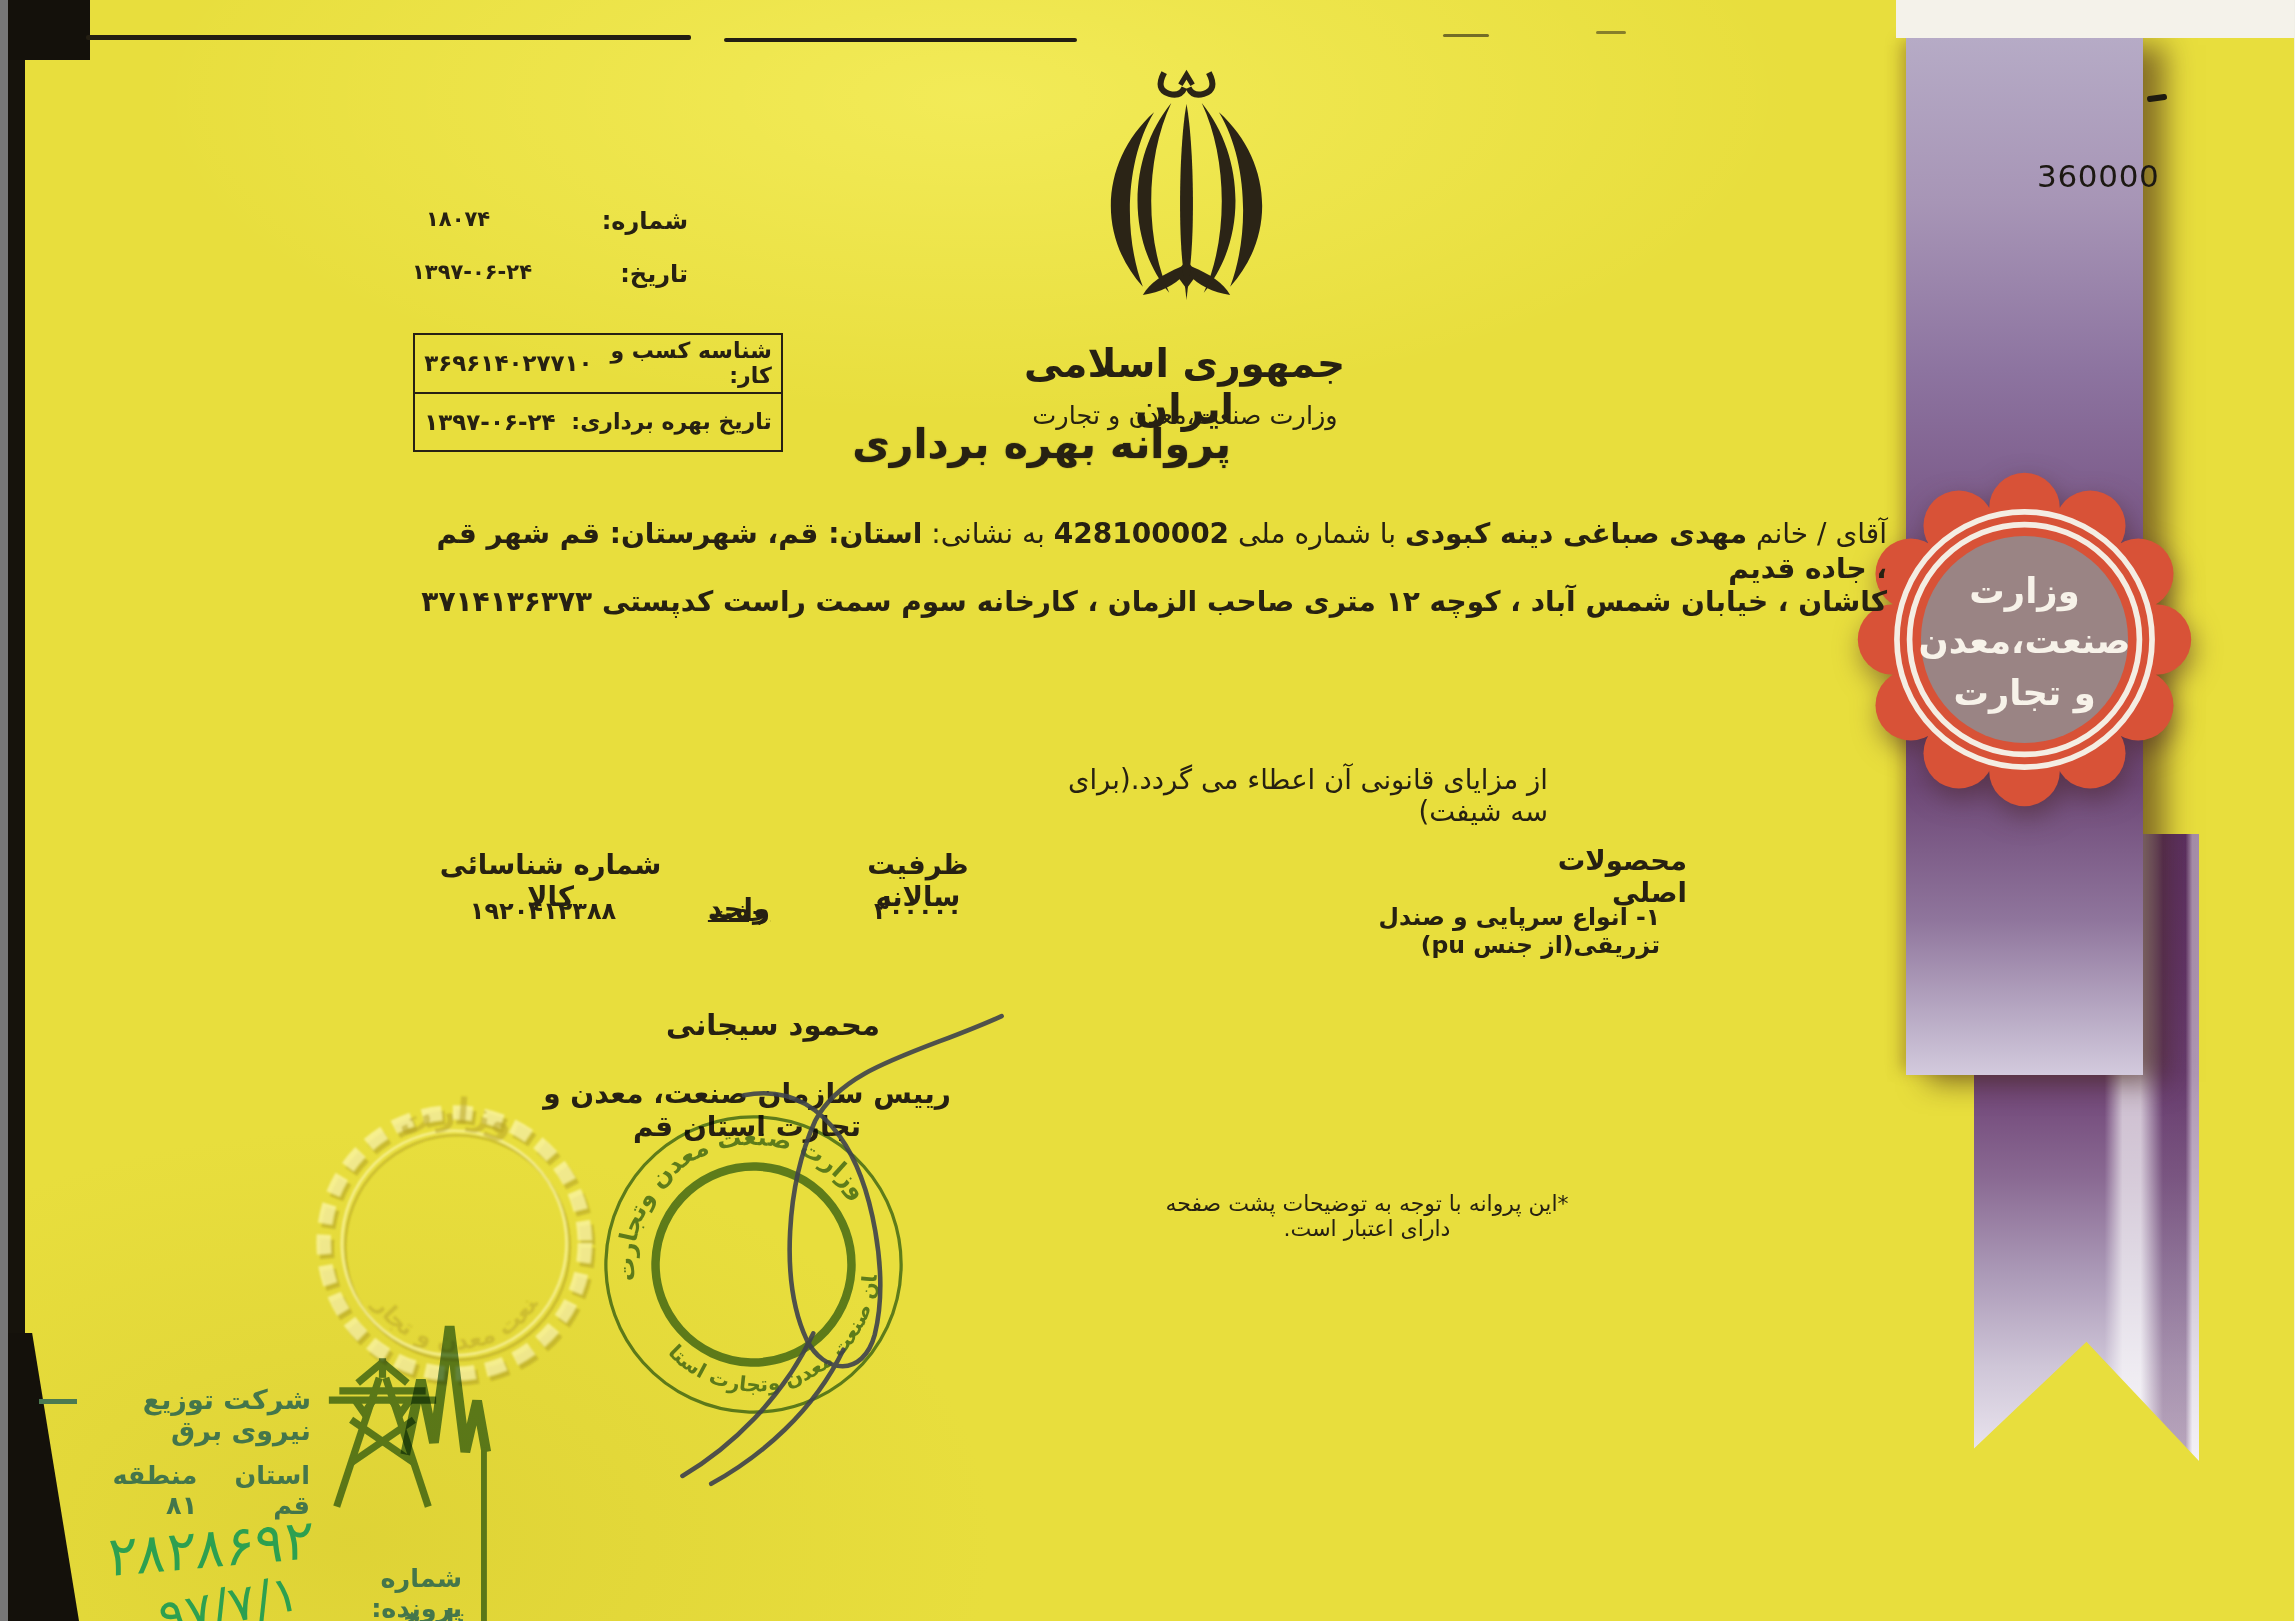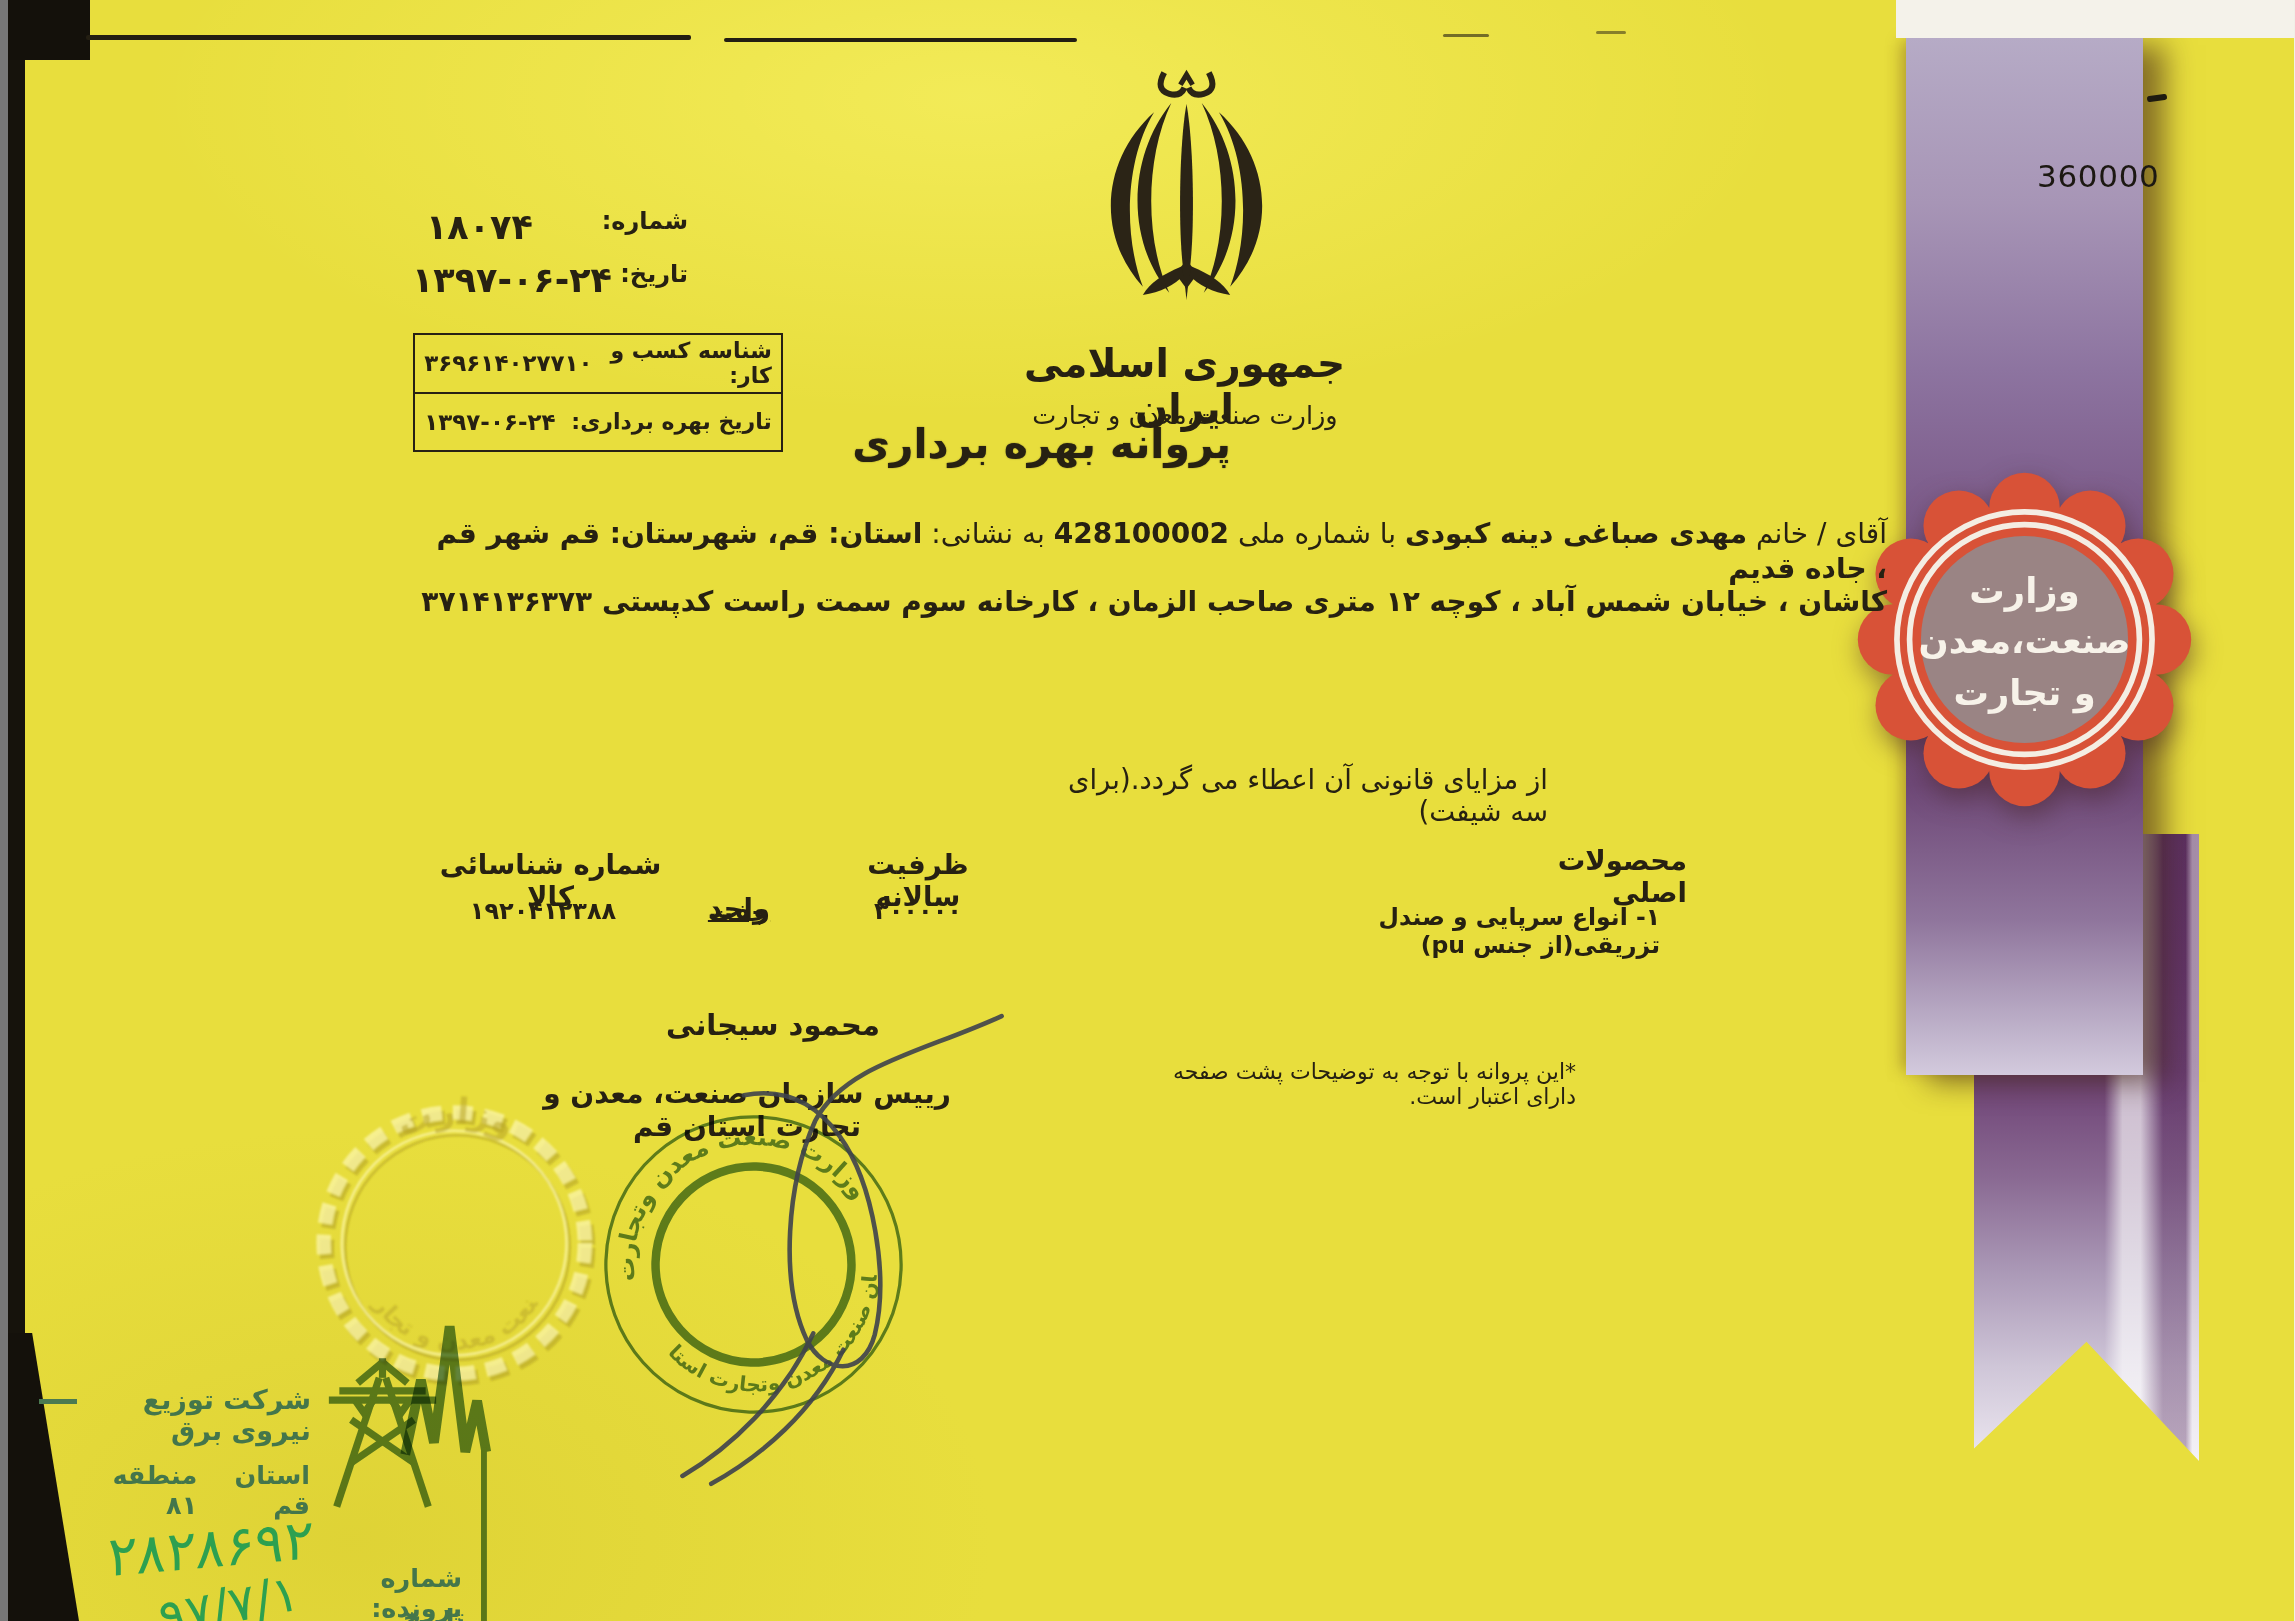--- a/index.html
+++ b/index.html
@@ -43,21 +43,21 @@
     box-shadow:22px 7.8px 27.5px rgba(66,36,22,.6), -9.2px 0 14.4px -3.9px rgba(96,60,26,.35);
   }
   .serial{left:2029px;top:158px;width:105px;font-size:31px;color:#1c1812;text-align:right;letter-spacing:0.7px;}
 
   
   .badge{left:1846px;top:469px;width:341px;height:341px;filter:drop-shadow(3.9px 10.5px 13px rgba(70,35,35,.5));}
   .badge text{font-family:"DejaVu Sans",sans-serif;font-weight:bold;fill:#f7f2e9;}
 
   
   .lbl{font-size:24px;font-weight:bold;}
-  .val{font-size:35px;font-weight:bold;}
+  .val{font-size:21px;font-weight:bold;}
   .meta-box{left:405px;top:333px;width:366px;height:115px;border:2.6px solid #272114;
             display:flex;flex-direction:column;}
   .meta-row{flex:1;display:flex;direction:rtl;align-items:center;justify-content:space-between;padding:0 9.2px;}
   .meta-row + .meta-row{border-top:2.6px solid #272114;}
   .meta-row .lbl{font-size:22px;}
   .meta-row .val{font-size:23px;}
 
   .country{left:961px;top:340px;width:431px;font-size:39px;font-weight:bold;}
   .ministry{left:1007px;top:399px;width:340px;font-size:25.5px;}
   .rental{left:1418px;top:220px;width:340px;font-size:28px;}
@@ -67,21 +67,21 @@
 
   
   .bodyline{left:410px;width:1469px;font-size:28px;line-height:1.25;}
   .para{left:402px;width:1478px;font-size:27.5px;}
 
   .prod-h{font-size:27.5px;font-weight:bold;}
   .prod-v{font-size:24px;font-weight:bold;}
 
   .sig-name{left:644px;top:1008px;width:242px;font-size:29px;font-weight:bold;text-align:center;}
   .sig-title{left:510px;top:1077px;width:458px;font-size:28px;font-weight:bold;text-align:center;}
-  .footnote{left:1150px;top:1059px;width:418px;font-size:22px;}
+  .footnote{left:1150px;top:1191px;width:418px;font-size:22px;text-align:center;}
 
   
   .green{color:#44764b;}
   .g1{left:73px;top:1384px;width:230px;font-size:27px;font-weight:bold;}
   .g-dash{left:31px;top:1399px;width:38px;height:5.2px;background:#4b7a51;}
   .g2{left:73px;top:1460px;width:229px;font-size:25.5px;font-weight:bold;display:flex;direction:rtl;justify-content:space-between;}
   .g-file-lbl{left:307px;top:1563px;width:147px;font-size:25.5px;font-weight:bold;}
   .g-file-val{left:58px;top:1518px;width:248px;font-size:55px;color:#2da050;letter-spacing:5.9px;transform:rotate(-5deg) skewX(-6deg);}
   .g-date-lbl{left:326px;top:1603px;width:131px;font-size:25.5px;font-weight:bold;}
   .g-date-val{left:150px;top:1574px;width:170px;font-size:50px;color:#2da050;transform:rotate(-11deg);}

